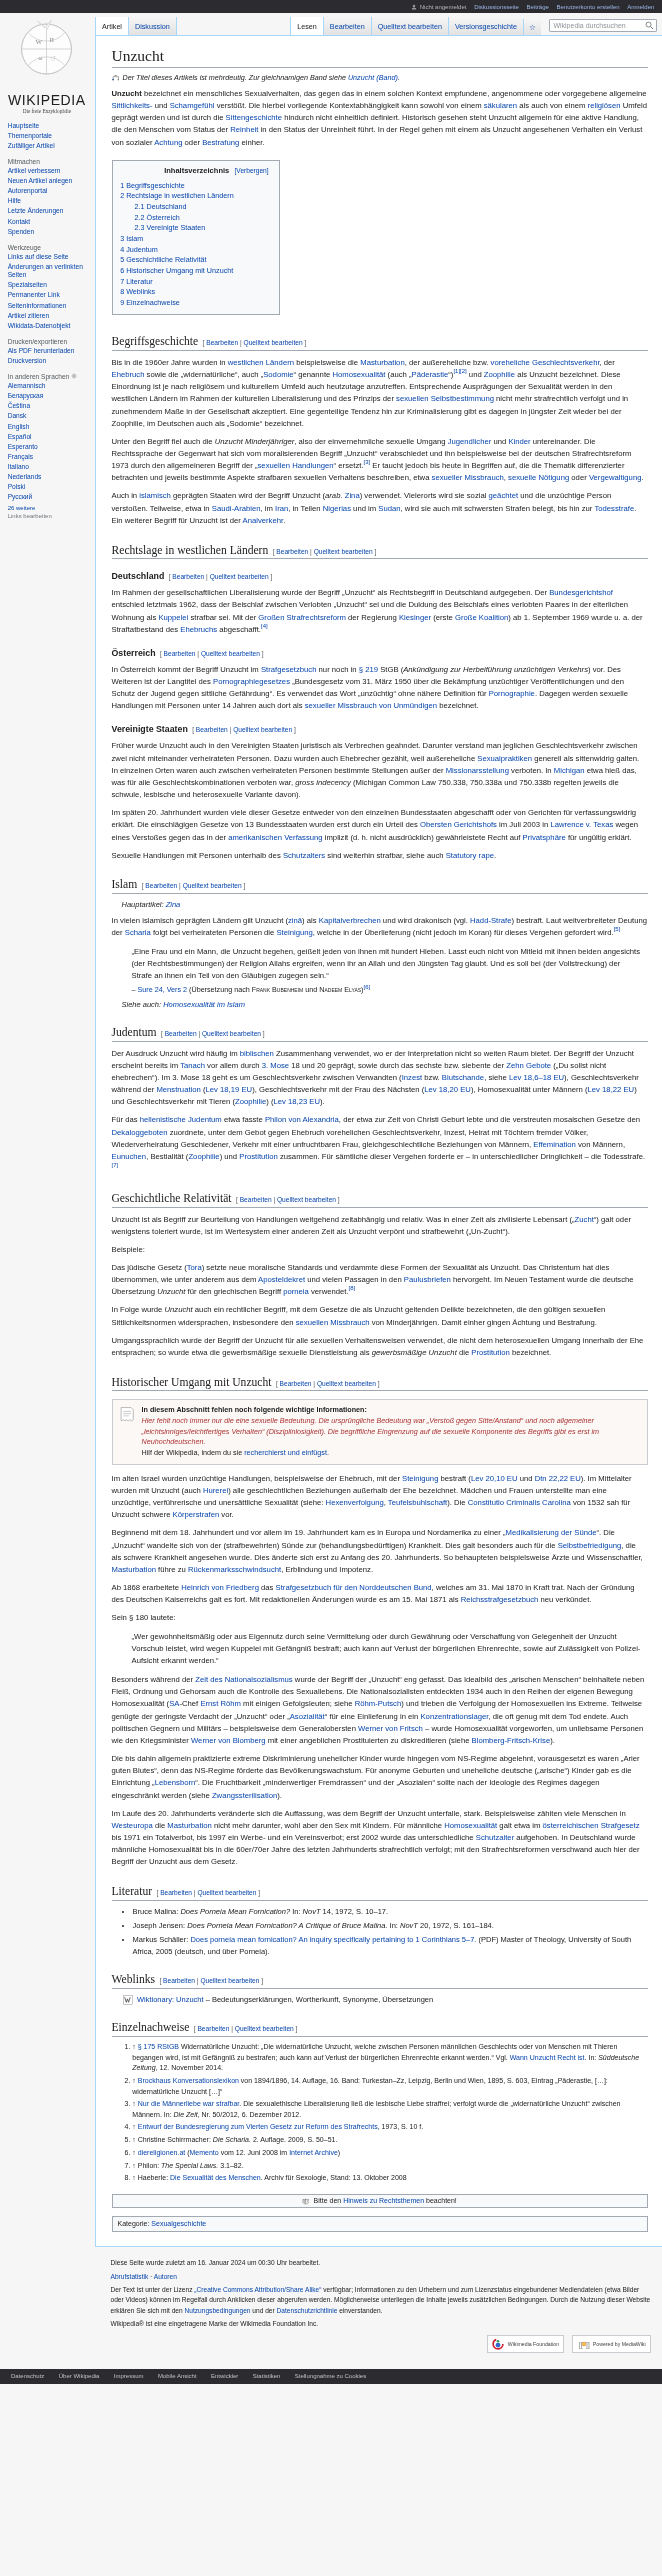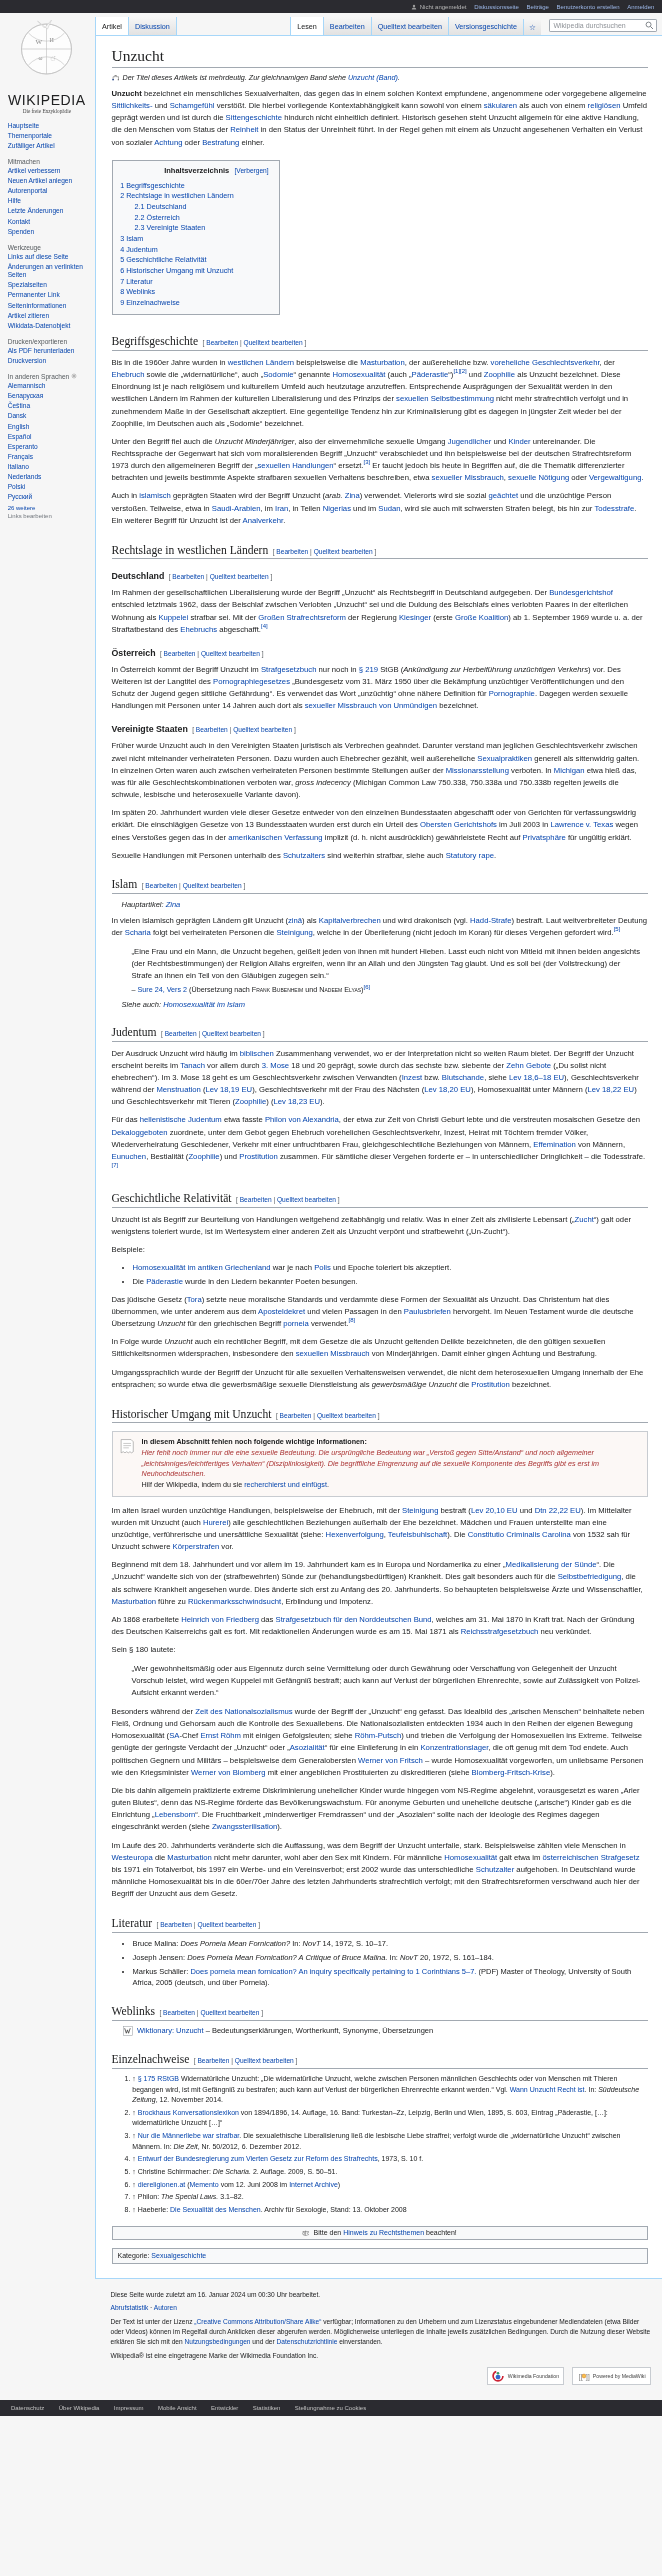--- a/index.html
+++ b/index.html
@@ -326,24 +326,20 @@
 
       
       <h2><span>Judentum</span><span class="es">[ <span class="lnk">Bearbeiten</span> | <span class="lnk">Quelltext bearbeiten</span> ]</span></h2>
       <p>Der Ausdruck Unzucht wird häufig im <span class="lnk">biblischen</span> Zusammenhang verwendet, wo er der Interpretation nicht so weiten Raum bietet. Der Begriff der Unzucht erscheint bereits im <span class="lnk">Tanach</span> vor allem durch <span class="lnk">3. Mose</span> 18 und 20 geprägt, sowie durch das sechste bzw. siebente der <span class="lnk">Zehn Gebote</span> („Du sollst nicht ehebrechen“). Im 3. Mose 18 geht es um Geschlechtsverkehr zwischen Verwandten (<span class="lnk">Inzest</span> bzw. <span class="lnk">Blutschande</span>, siehe <span class="lnk">Lev 18,6–18 EU</span>), Geschlechtsverkehr während der <span class="lnk">Menstruation</span> (<span class="lnk">Lev 18,19 EU</span>), Geschlechtsverkehr mit der Frau des Nächsten (<span class="lnk">Lev 18,20 EU</span>), Homosexualität unter Männern (<span class="lnk">Lev 18,22 EU</span>) und Geschlechtsverkehr mit Tieren (<span class="lnk">Zoophilie</span>) (<span class="lnk">Lev 18,23 EU</span>).</p>
       <p>Für das <span class="lnk">hellenistische Judentum</span> etwa fasste <span class="lnk">Philon von Alexandria</span>, der etwa zur Zeit von Christi Geburt lebte und die verstreuten mosaischen Gesetze den <span class="lnk">Dekaloggeboten</span> zuordnete, unter dem Gebot gegen Ehebruch vorehelichen Geschlechtsverkehr, Inzest, Heirat mit Töchtern fremder Völker, Wiederverheiratung Geschiedener, Verkehr mit einer unfruchtbaren Frau, gleichgeschlechtliche Beziehungen von Männern, <span class="lnk">Effemination</span> von Männern, <span class="lnk">Eunuchen</span>, Bestialität (<span class="lnk">Zoophilie</span>) und <span class="lnk">Prostitution</span> zusammen. Für sämtliche dieser Vergehen forderte er – in unterschiedlicher Dringlichkeit – die Todesstrafe.<sup class="ref">[7]</sup></p>
 
       
       <h2><span>Geschichtliche Relativität</span><span class="es">[ <span class="lnk">Bearbeiten</span> | <span class="lnk">Quelltext bearbeiten</span> ]</span></h2>
       <p>Unzucht ist als Begriff zur Beurteilung von Handlungen weitgehend zeitabhängig und relativ. Was in einer Zeit als zivilisierte Lebensart („<span class="lnk">Zucht</span>“) galt oder wenigstens toleriert wurde, ist im Wertesystem einer anderen Zeit als Unzucht verpönt und strafbewehrt („Un-Zucht“).</p>
       <p>Beispiele:</p>
-      <ul class="examples">
-          <li><span class="lnk">Homosexualität im antiken Griechenland</span> war je nach <span class="lnk">Polis</span> und Epoche toleriert bis akzeptiert.</li>
-          <li>Die <span class="lnk">Päderastie</span> wurde in den Liedern bekannter Poeten besungen.</li>
-        </ul>
       <p>Das jüdische Gesetz (<span class="lnk">Tora</span>) setzte neue moralische Standards und verdammte diese Formen der Sexualität als Unzucht. Das Christentum hat dies übernommen, wie unter anderem aus dem <span class="lnk">Aposteldekret</span> und vielen Passagen in den <span class="lnk">Paulusbriefen</span> hervorgeht. Im Neuen Testament wurde die deutsche Übersetzung <i>Unzucht</i> für den griechischen Begriff <span class="lnk">porneia</span> verwendet.<sup class="ref">[8]</sup></p>
       <p>In Folge wurde <i>Unzucht</i> auch ein rechtlicher Begriff, mit dem Gesetze die als Unzucht geltenden Delikte bezeichneten, die den gültigen sexuellen Sittlichkeitsnormen widersprachen, insbesondere den <span class="lnk">sexuellen Missbrauch</span> von Minderjährigen. Damit einher gingen Ächtung und Bestrafung.</p>
       <p>Umgangssprachlich wurde der Begriff der Unzucht für alle sexuellen Verhaltensweisen verwendet, die nicht dem heterosexuellen Umgang innerhalb der Ehe entsprachen; so wurde etwa die gewerbsmäßige sexuelle Dienstleistung als <i>gewerbsmäßige Unzucht</i> die <span class="lnk">Prostitution</span> bezeichnet.</p>
 
       
       <h2><span>Historischer Umgang mit Unzucht</span><span class="es">[ <span class="lnk">Bearbeiten</span> | <span class="lnk">Quelltext bearbeiten</span> ]</span></h2>
 
       <div class="gapbox">
         <svg class="gicon" width="14.4" height="16.6" viewBox="0 0 26 30">
             <path d="M2 1 h18 l4 4 v18 l-3 2 -3 -2 -3 2 -3 -2 -3 2 -3 -2 -4 2 z" fill="#fff" stroke="#999" stroke-width="1.2"></path>

